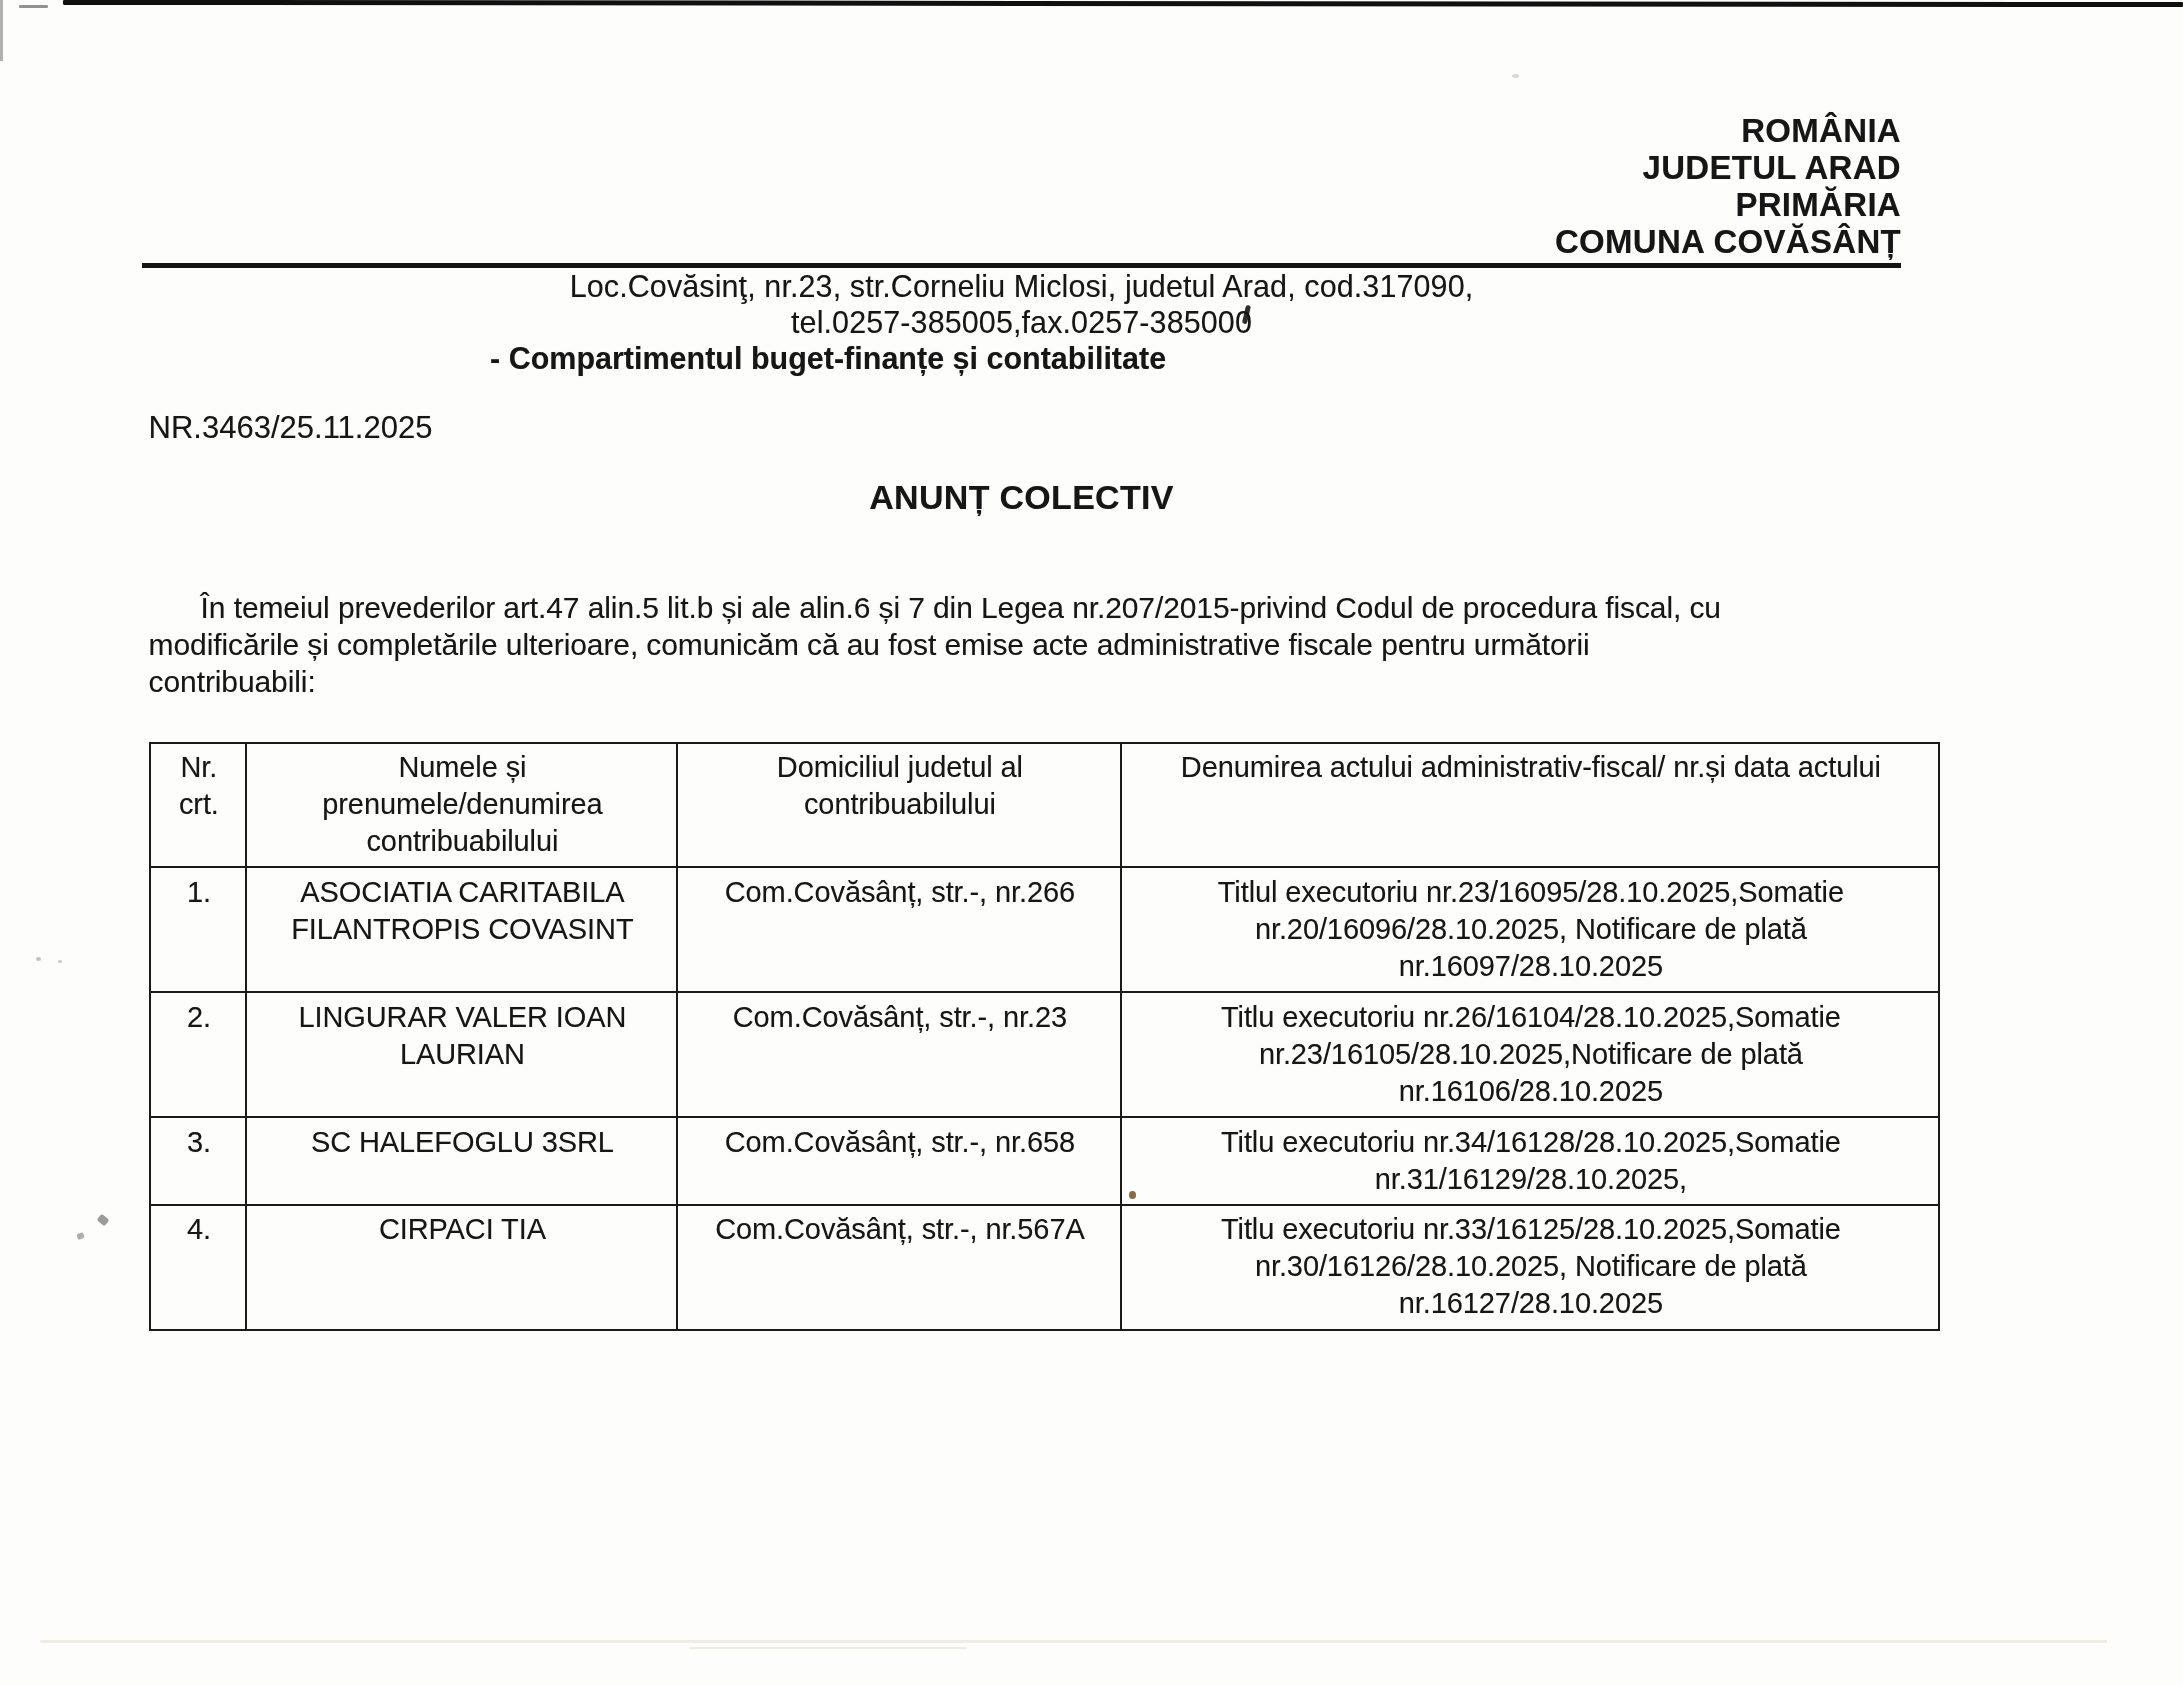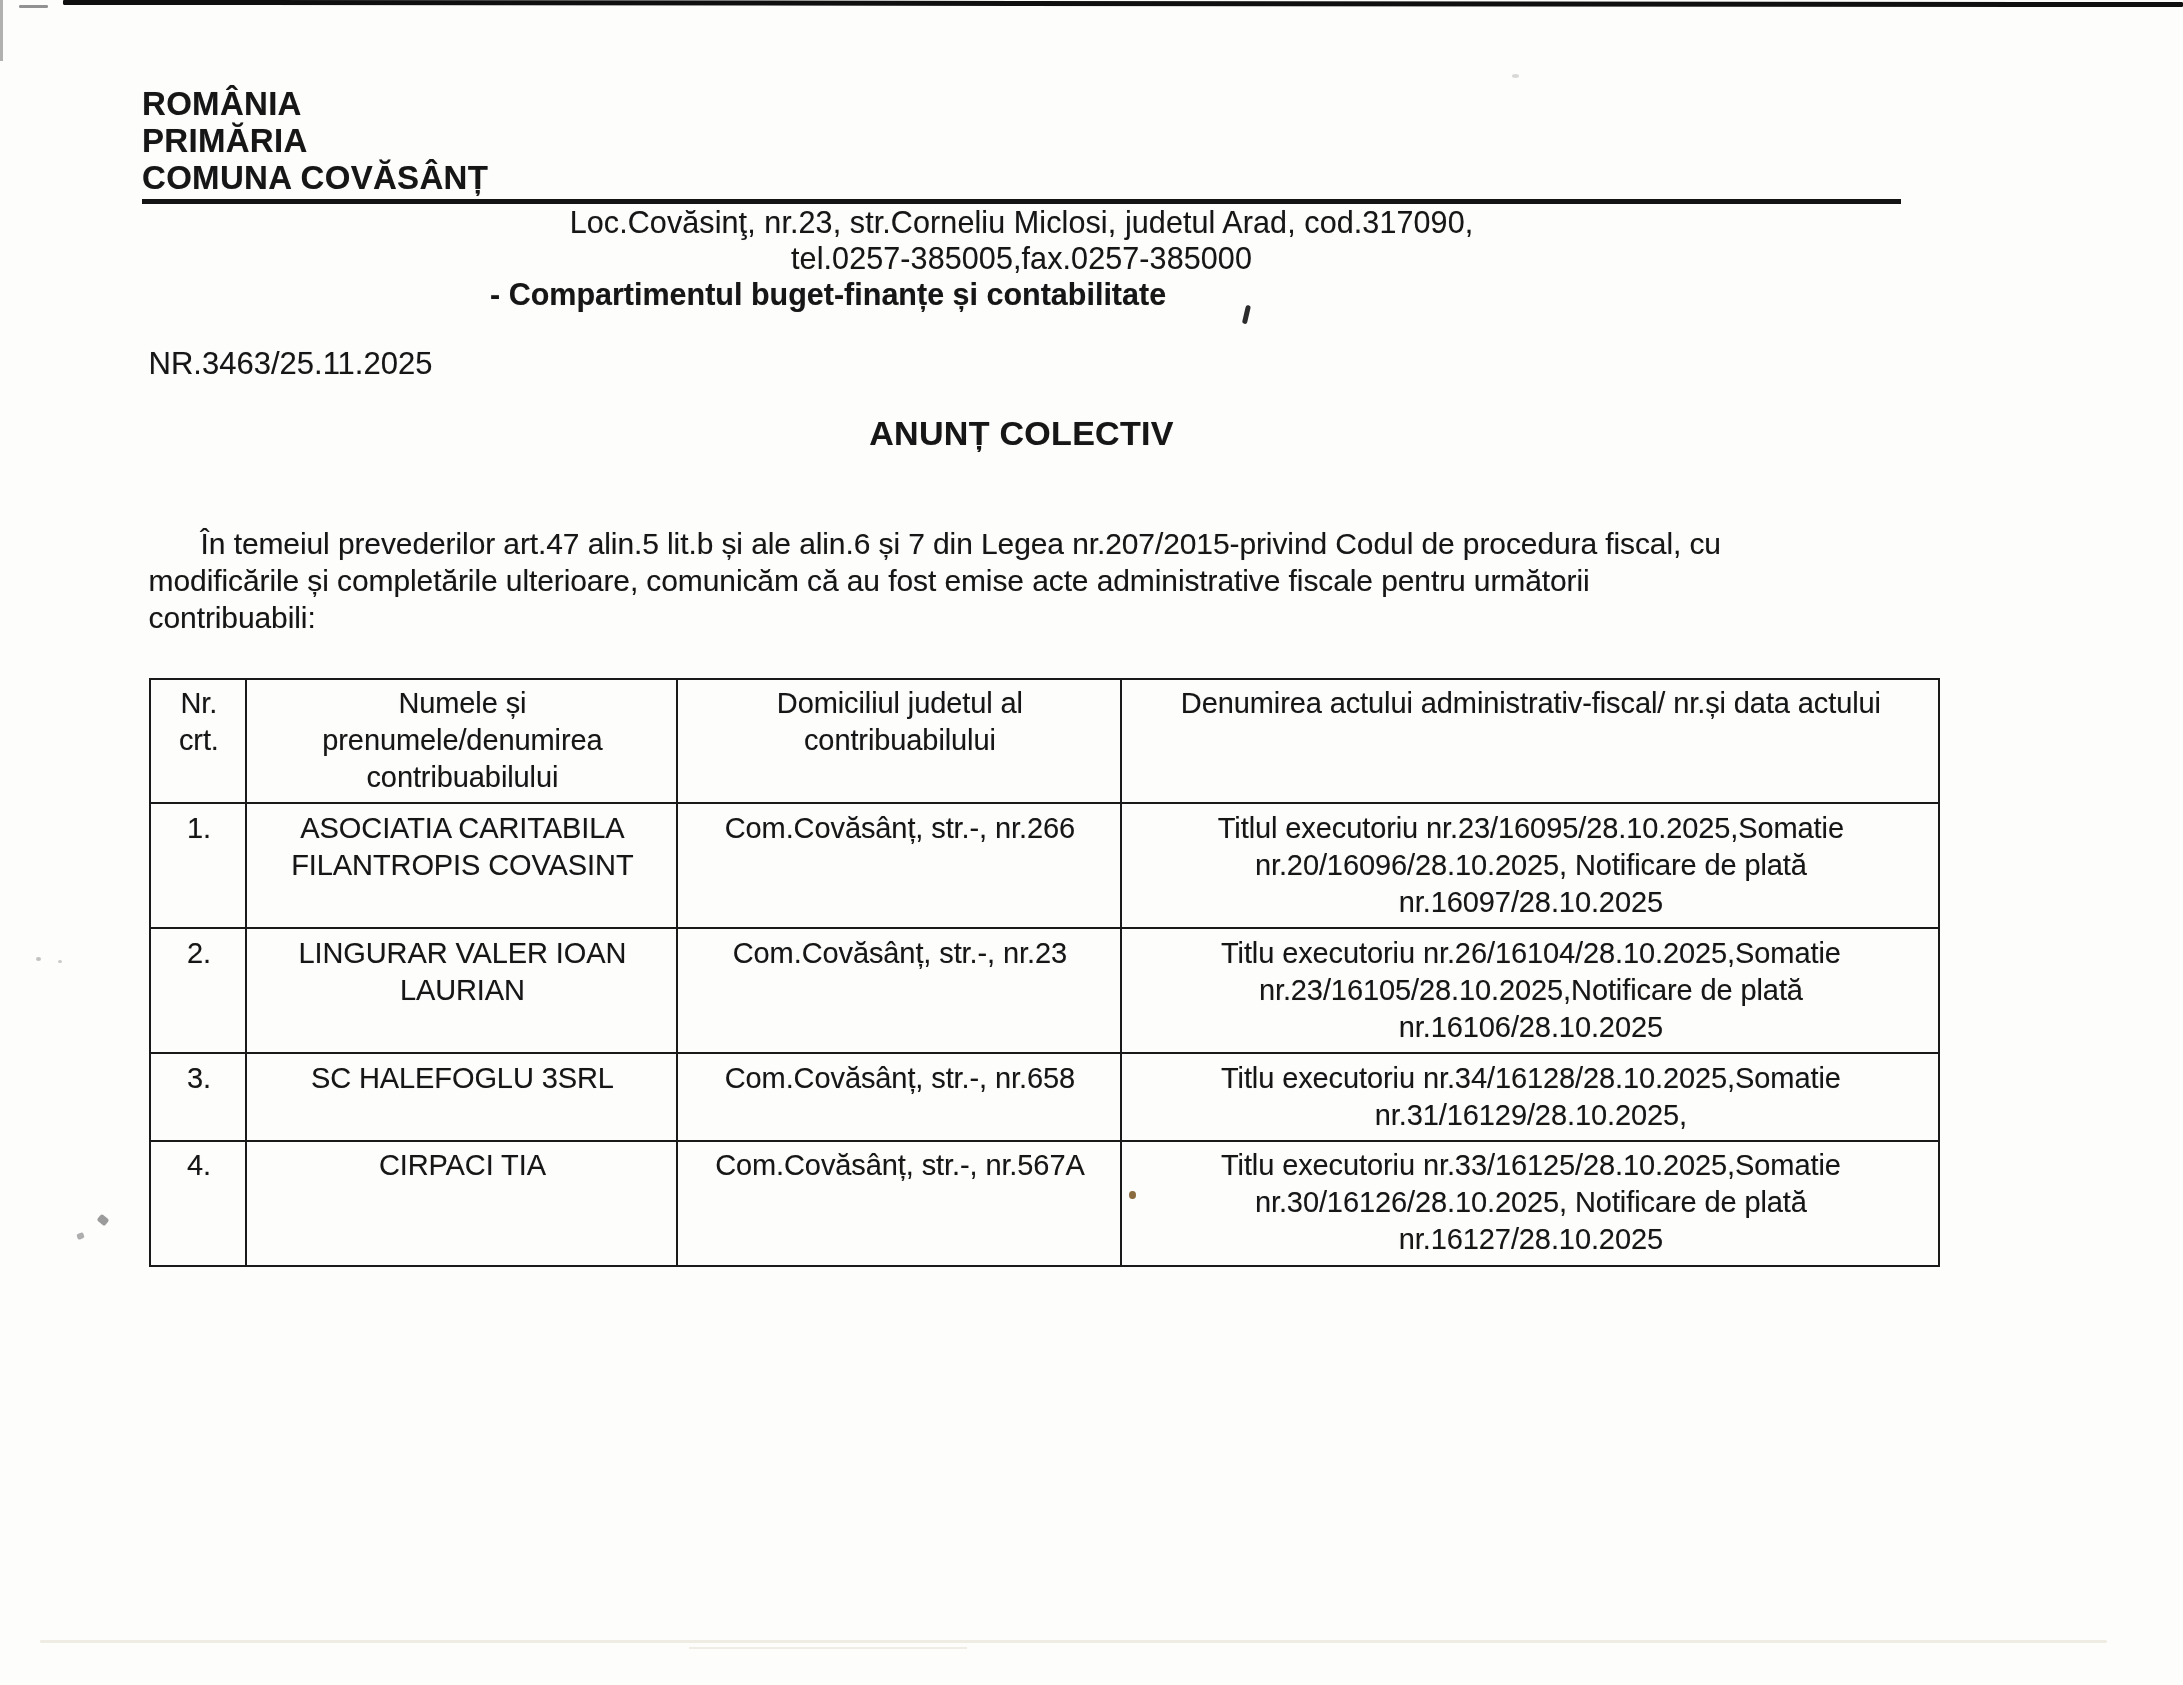--- a/index.html
+++ b/index.html
@@ -18,23 +18,23 @@
     text-shadow: 0 0 0.7px rgba(25,25,25,0.35);
   }
   .content {
     position: absolute;
     left: 142px;
     top: 0;
     width: 1788px;
   }
   
   .header-block {
-    margin-top: 85px;
-    width: 1759px;
-    text-align: left;
+    margin-top: 112px;
+    width: 1759px;
+    text-align: right;
     font-weight: 700;
     font-size: 33px;
     line-height: 37px;
     letter-spacing: 0.3px;
   }
   .rule {
     width: 1759px;
     height: 0;
     border-top: 5.3px solid #141414;
     margin-top: 2.6px;
@@ -139,20 +139,21 @@
   <div class="artifact a-speck-3"></div>
   <div class="artifact a-speck-4"></div>
   <div class="artifact a-smudge-tr"></div>
   <div class="artifact a-streak-1"></div>
   <div class="artifact a-streak-2"></div>
 
   <div class="content">
 
     <div class="header-block">
       <div>ROMÂNIA</div>
+      <div>JUDETUL ARAD</div>
       <div>PRIMĂRIA</div>
       <div>COMUNA COVĂSÂNȚ</div>
     </div>
 
     <div class="rule"></div>
 
     <div class="address-block">
       <div>Loc.Covăsinţ, nr.23, str.Corneliu Miclosi, judetul Arad, cod.317090,</div>
       <div>tel.0257-385005,fax.0257-385000</div>
     </div>

